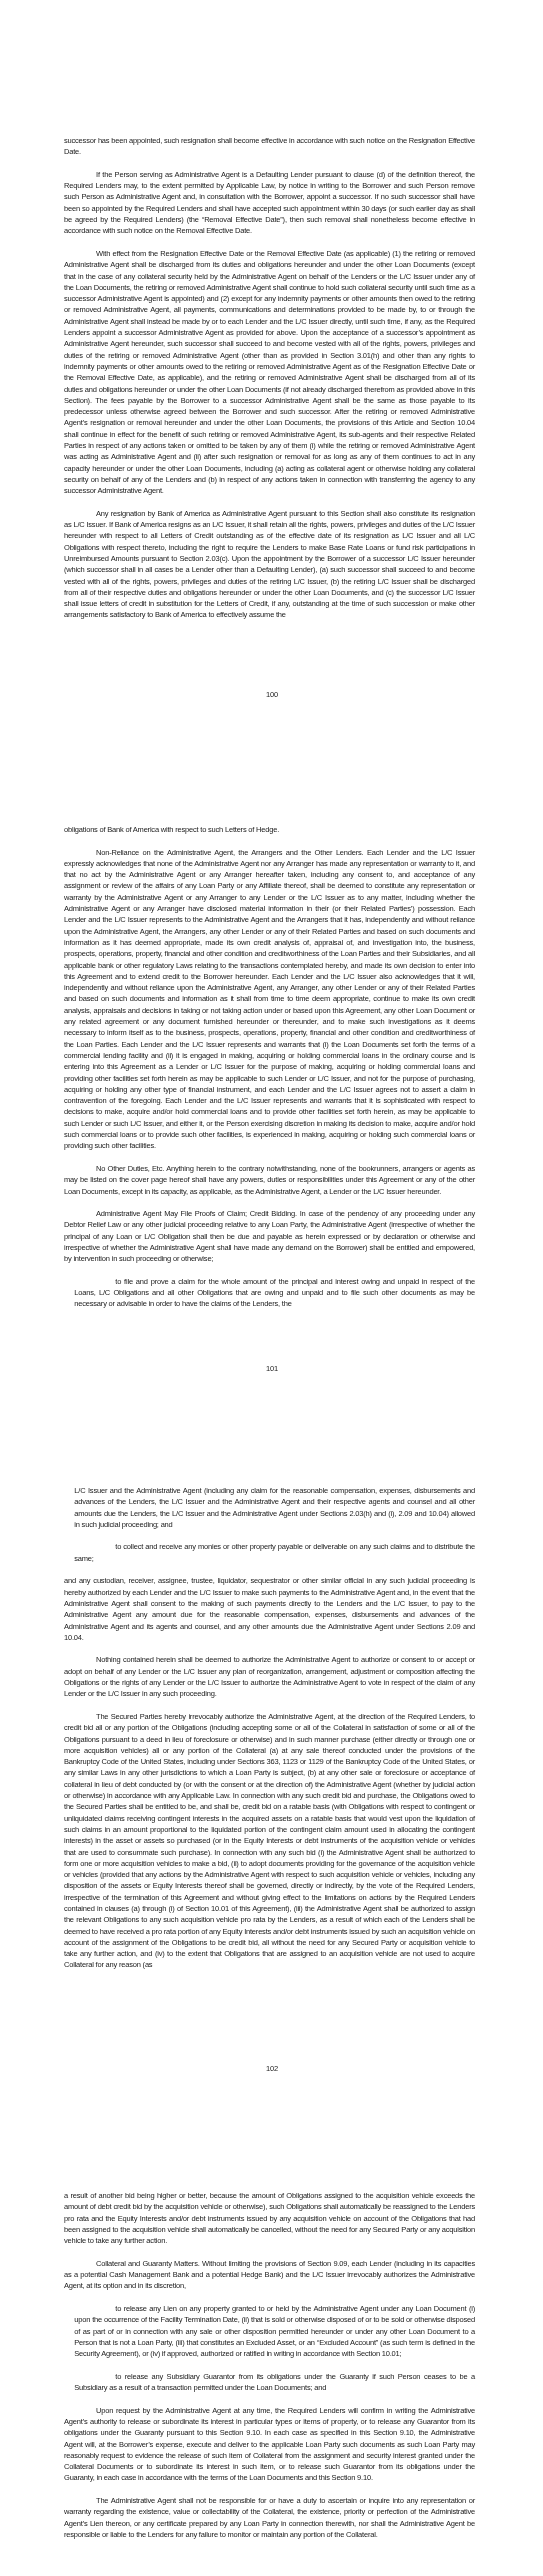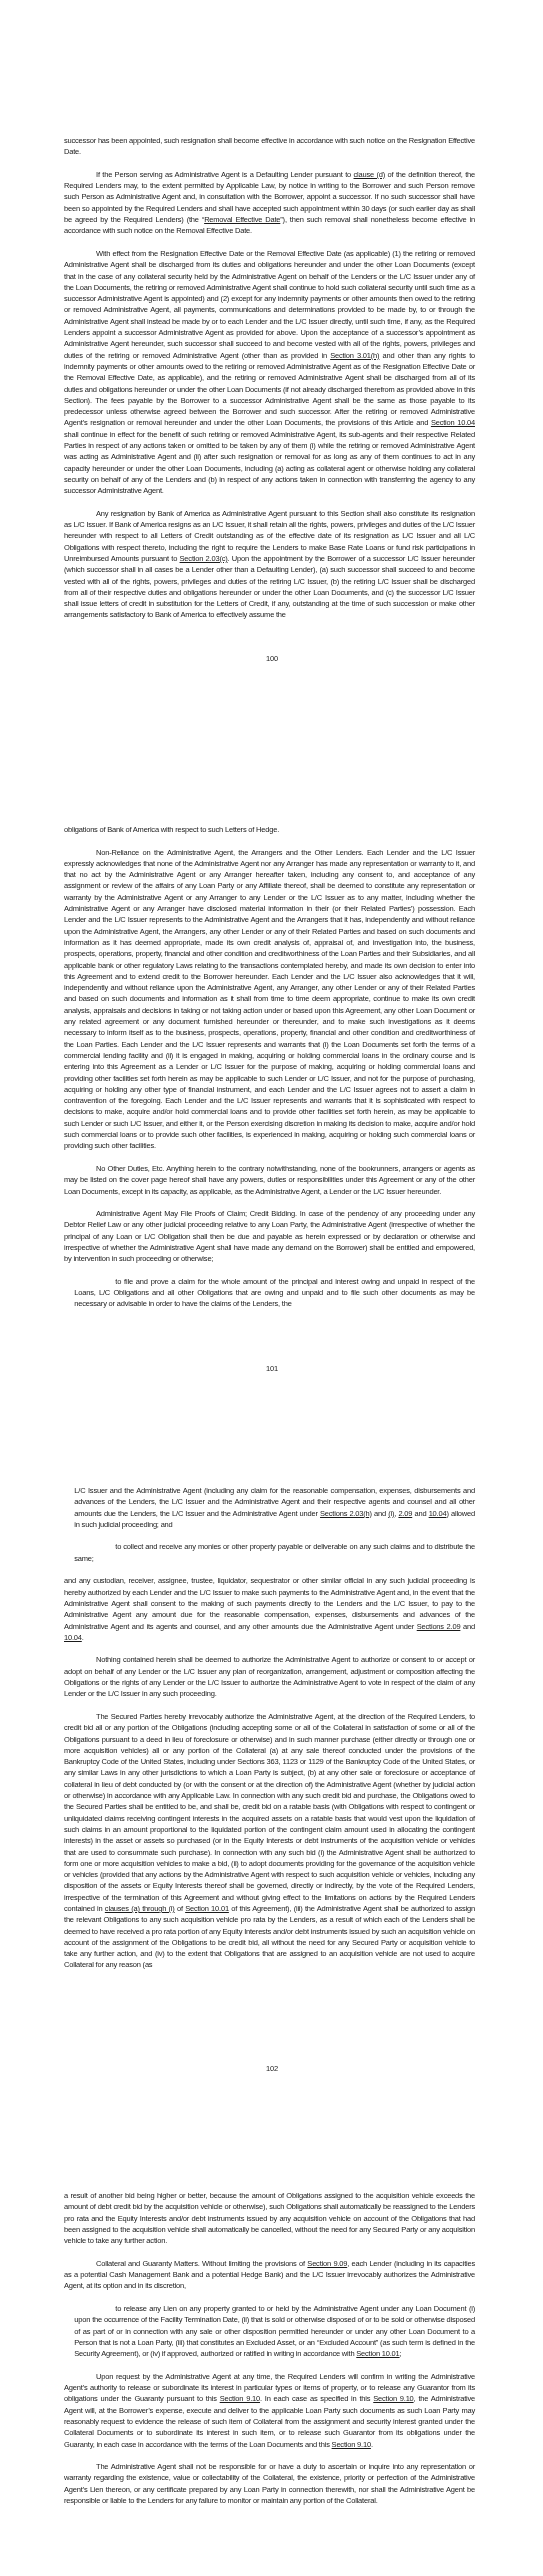--- a/index.html
+++ b/index.html
@@ -3,27 +3,27 @@
 <meta charset="utf-8">
 <style>
   html, body { margin:0; padding:0; background:#ffffff; }
   body { width:544px; font-family:"Liberation Sans", sans-serif; color:#1a1a1a; }
   .page { position:relative; width:484px; height:703px; background:#ffffff; overflow:hidden; }
   .content { position:absolute; left:64px; width:411px; top:135px; }
   .p { margin:0 0 11.3px 0; font-size:7.5px; line-height:11.3px; text-align:justify; letter-spacing:-0.2px; word-spacing:0px; transform-origin:left top; }
   .p .ind { display:inline-block; width:32px; }
   .p .ind2 { display:inline-block; width:41px; }
   .sub { margin-left:10.3px; }
-  .u { text-decoration:underline; }
+  .u { }
   .pagenum { position:absolute; left:0; width:544px; text-align:center; font-size:7.5px; letter-spacing:-0.2px; }
   .p1 .content { top:135px; }
   .p2 .content { top:121px; }
   .p3 .content { top:79px; }
   .p4 .content { top:81px; }
-  .pagenum { top:654px; }
+  .pagenum { top:690px; }
   .p2 .pagenum { top:661px; }
   .p3 .pagenum { top:658px; }
 </style>
 </head>
 <body>
 
 <div id="doc">
     <div class="page p1">
       <div class="content">
         <p class="p"><span>successor has been appointed, such resignation shall become effective in accordance with such notice on the Resignation Effective Date.</span></p>
@@ -51,18 +51,19 @@
         <p class="p"><span class="ind"></span><span>Nothing contained herein shall be deemed to authorize the Administrative Agent to authorize or consent to or accept or adopt on behalf of any Lender or the L/C Issuer any plan of reorganization, arrangement, adjustment or composition affecting the Obligations or the rights of any Lender or the L/C Issuer to authorize the Administrative Agent to vote in respect of the claim of any Lender or the L/C Issuer in any such proceeding.</span></p>
         <p class="p"><span class="ind"></span><span>The Secured Parties hereby irrevocably authorize the Administrative Agent, at the direction of the Required Lenders, to credit bid all or any portion of the Obligations (including accepting some or all of the Collateral in satisfaction of some or all of the Obligations pursuant to a deed in lieu of foreclosure or otherwise) and in such manner purchase (either directly or through one or more acquisition vehicles) all or any portion of the Collateral (a) at any sale thereof conducted under the provisions of the Bankruptcy Code of the United States, including under Sections 363, 1123 or 1129 of the Bankruptcy Code of the United States, or any similar Laws in any other jurisdictions to which a Loan Party is subject, (b) at any other sale or foreclosure or acceptance of collateral in lieu of debt conducted by (or with the consent or at the direction of) the Administrative Agent (whether by judicial action or otherwise) in accordance with any Applicable Law.  In connection with any such credit bid and purchase, the Obligations owed to the Secured Parties shall be entitled to be, and shall be, credit bid on a ratable basis (with Obligations with respect to contingent or unliquidated claims receiving contingent interests in the acquired assets on a ratable basis that would vest upon the liquidation of such claims in an amount proportional to the liquidated portion of the contingent claim amount used in allocating the contingent interests) in the asset or assets so purchased (or in the Equity Interests or debt instruments of the acquisition vehicle or vehicles that are used to consummate such purchase).  In connection with any such bid (i) the Administrative Agent shall be authorized to form one or more acquisition vehicles to make a bid, (ii) to adopt documents providing for the governance of the acquisition vehicle or vehicles (provided that any actions by the Administrative Agent with respect to such acquisition vehicle or vehicles, including any disposition of the assets or Equity Interests thereof shall be governed, directly or indirectly, by the vote of the Required Lenders, irrespective of the termination of this Agreement and without giving effect to the limitations on actions by the Required Lenders contained in </span><span class="u">clauses (a) through (i)</span><span> of </span><span class="u">Section 10.01</span><span> of this Agreement), (iii) the Administrative Agent shall be authorized to assign the relevant Obligations to any such acquisition vehicle pro rata by the Lenders, as a result of which each of the Lenders shall be deemed to have received a pro rata portion of any Equity Interests and/or debt instruments issued by such an acquisition vehicle on account of the assignment of the Obligations to be credit bid, all without the need for any Secured Party or acquisition vehicle to take any further action, and (iv) to the extent that Obligations that are assigned to an acquisition vehicle are not used to acquire Collateral for any reason (as</span></p>
       </div>
       <div class="pagenum">102</div>
     </div>
     <div class="page p4">
       <div class="content">
         <p class="p"><span>a result of another bid being higher or better, because the amount of Obligations assigned to the acquisition vehicle exceeds the amount of debt credit bid by the acquisition vehicle or otherwise), such Obligations shall automatically be reassigned to the Lenders pro rata and the Equity Interests and/or debt instruments issued by any acquisition vehicle on account of the Obligations that had been assigned to the acquisition vehicle shall automatically be cancelled, without the need for any Secured Party or any acquisition vehicle to take any further action.</span></p>
         <p class="p"><span class="ind"></span><span>Collateral and Guaranty Matters.  Without limiting the provisions of </span><span class="u">Section 9.09</span><span>, each Lender (including in its capacities as a potential Cash Management Bank and a potential Hedge Bank) and the L/C Issuer irrevocably authorizes the Administrative Agent, at its option and in its discretion,</span></p>
         <p class="p sub"><span class="ind2"></span><span>to release any Lien on any property granted to or held by the Administrative Agent under any Loan Document (i) upon the occurrence of the Facility Termination Date, (ii) that is sold or otherwise disposed of or to be sold or otherwise disposed of as part of or in connection with any sale or other disposition permitted hereunder or under any other Loan Document to a Person that is not a Loan Party, (iii) that constitutes an Excluded Asset, or an “Excluded Account” (as such term is defined in the Security Agreement), or (iv) if approved, authorized or ratified in writing in accordance with </span><span class="u">Section 10.01</span><span>;</span></p>
+        <p class="p sub"><span class="ind2"></span><span>to release any Subsidiary Guarantor from its obligations under the Guaranty if such Person ceases to be a Subsidiary as a result of a transaction permitted under the Loan Documents; and</span></p>
         <p class="p"><span class="ind"></span><span>Upon request by the Administrative Agent at any time, the Required Lenders will confirm in writing the Administrative Agent’s authority to release or subordinate its interest in particular types or items of property, or to release any Guarantor from its obligations under the Guaranty pursuant to this </span><span class="u">Section 9.10</span><span>.  In each case as specified in this </span><span class="u">Section 9.10</span><span>, the Administrative Agent will, at the Borrower’s expense, execute and deliver to the applicable Loan Party such documents as such Loan Party may reasonably request to evidence the release of such item of Collateral from the assignment and security interest granted under the Collateral Documents or to subordinate its interest in such item, or to release such Guarantor from its obligations under the Guaranty, in each case in accordance with the terms of the Loan Documents and this </span><span class="u">Section 9.10</span><span>.</span></p>
         <p class="p"><span class="ind"></span><span>The Administrative Agent shall not be responsible for or have a duty to ascertain or inquire into any representation or warranty regarding the existence, value or collectability of the Collateral, the existence, priority or perfection of the Administrative Agent’s Lien thereon, or any certificate prepared by any Loan Party in connection therewith, nor shall the Administrative Agent be responsible or liable to the Lenders for any failure to monitor or maintain any portion of the Collateral.</span></p>
       </div>
     </div>
   </div>
 
 
 </body></html>

